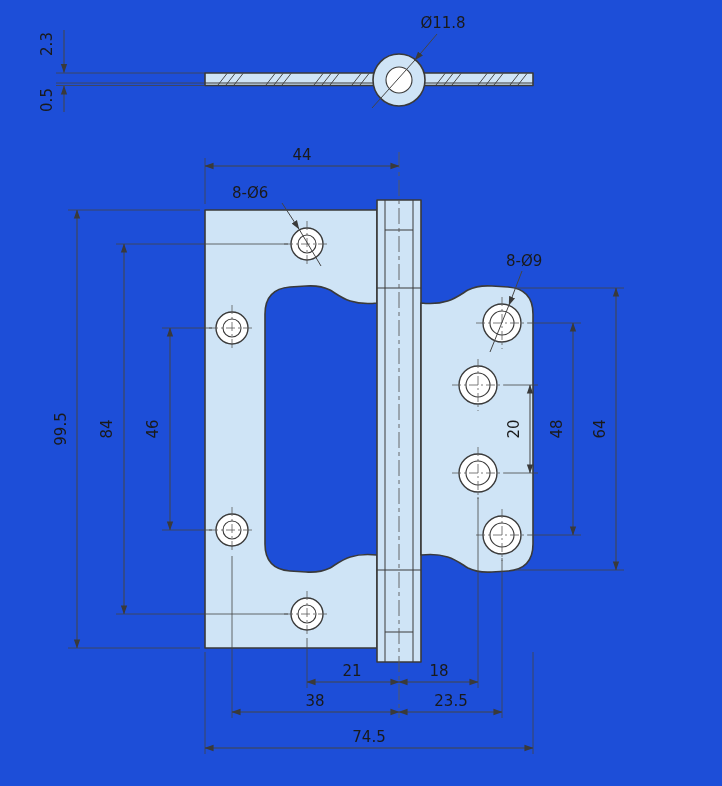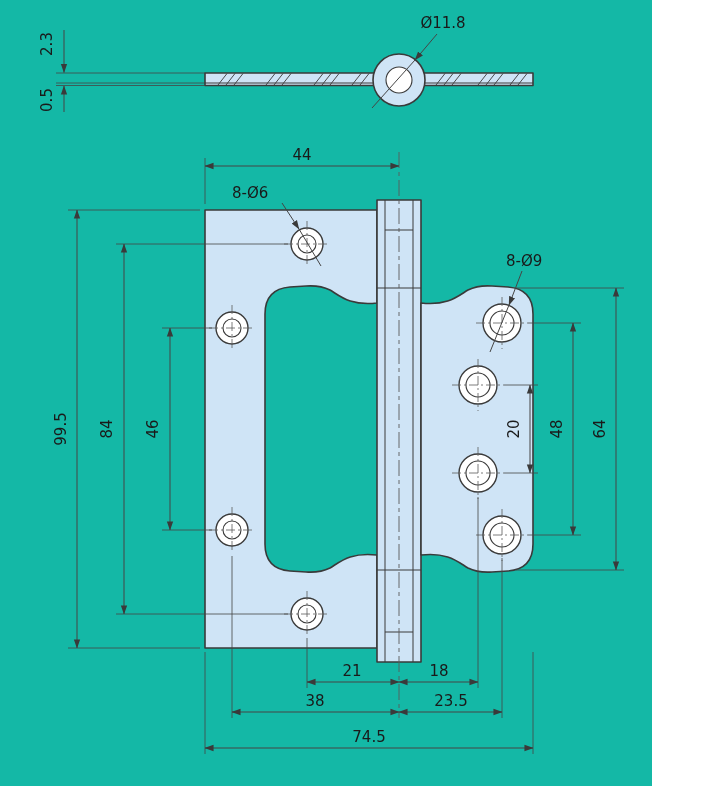--- a/index.html
+++ b/index.html
@@ -1,16 +1,16 @@
 <!DOCTYPE html>
 <html><head>
 <meta charset="utf-8">
 <style>
   html,body { margin:0; padding:0; background:#ffffff; }
-  .stage { width:652px; height:786px; position:relative; background:#14b8a6;
+  .stage { width:722px; height:786px; position:relative; background:#1d4ed8;
            font-family:"DejaVu Sans", sans-serif; }
   svg text { font-family:"DejaVu Sans", sans-serif; font-size:15px; fill:#1a1a1a; }
   .part   { stroke:#3a3a3a; stroke-width:1.6; stroke-linejoin:round; }
   .thin   { stroke:#3a3a3a; stroke-width:1; fill:none; }
   .hole-outer { fill:#ffffff; stroke:#3a3a3a; stroke-width:1.4; }
   .hole-inner { fill:#ffffff; stroke:#3a3a3a; stroke-width:1.1; }
   .dim  { stroke:#454545; stroke-width:1; fill:none; }
   .ext  { stroke:#454545; stroke-width:0.8; fill:none; }
   .cl   { stroke:#5a5a5a; stroke-width:0.9; fill:none; stroke-dasharray:16 4 4 4; }
   .cl2  { stroke:#5a5a5a; stroke-width:0.8; fill:none; stroke-dasharray:9 3 2 3; }

